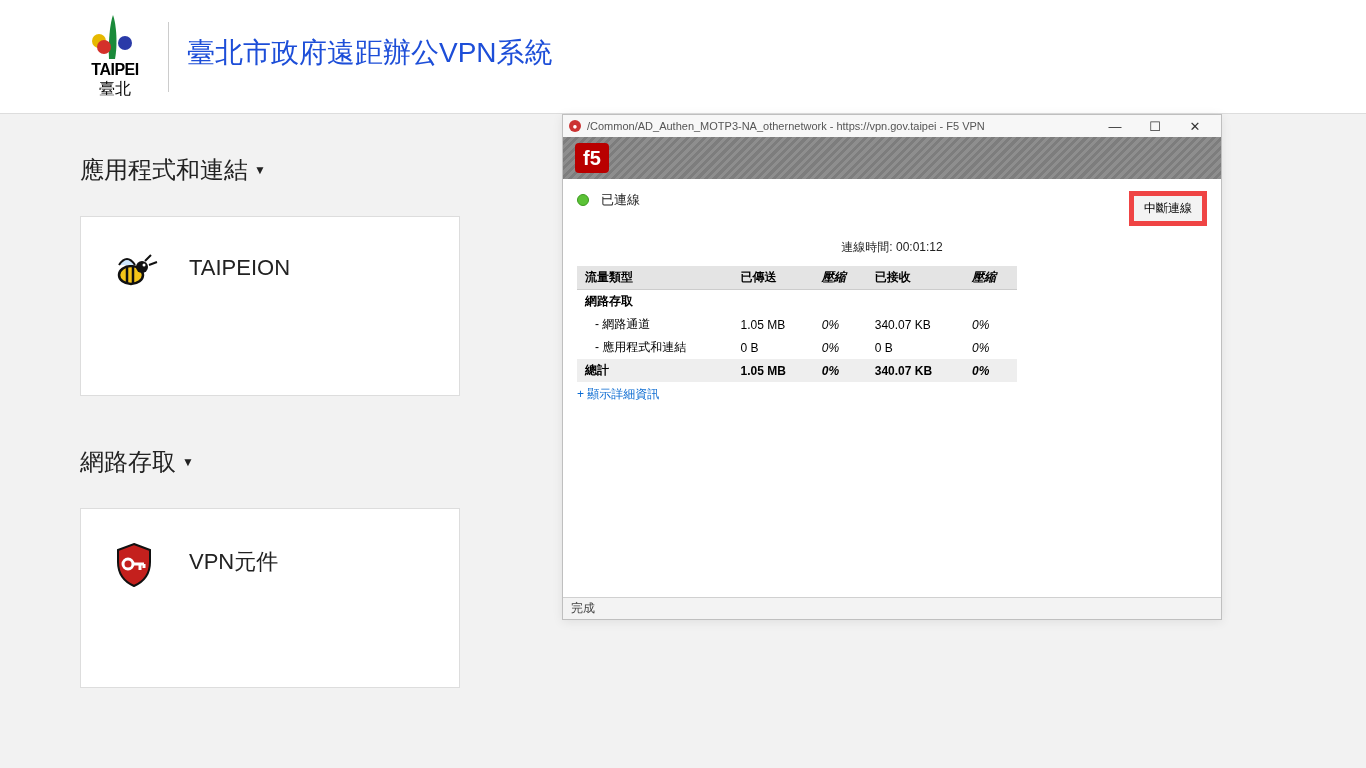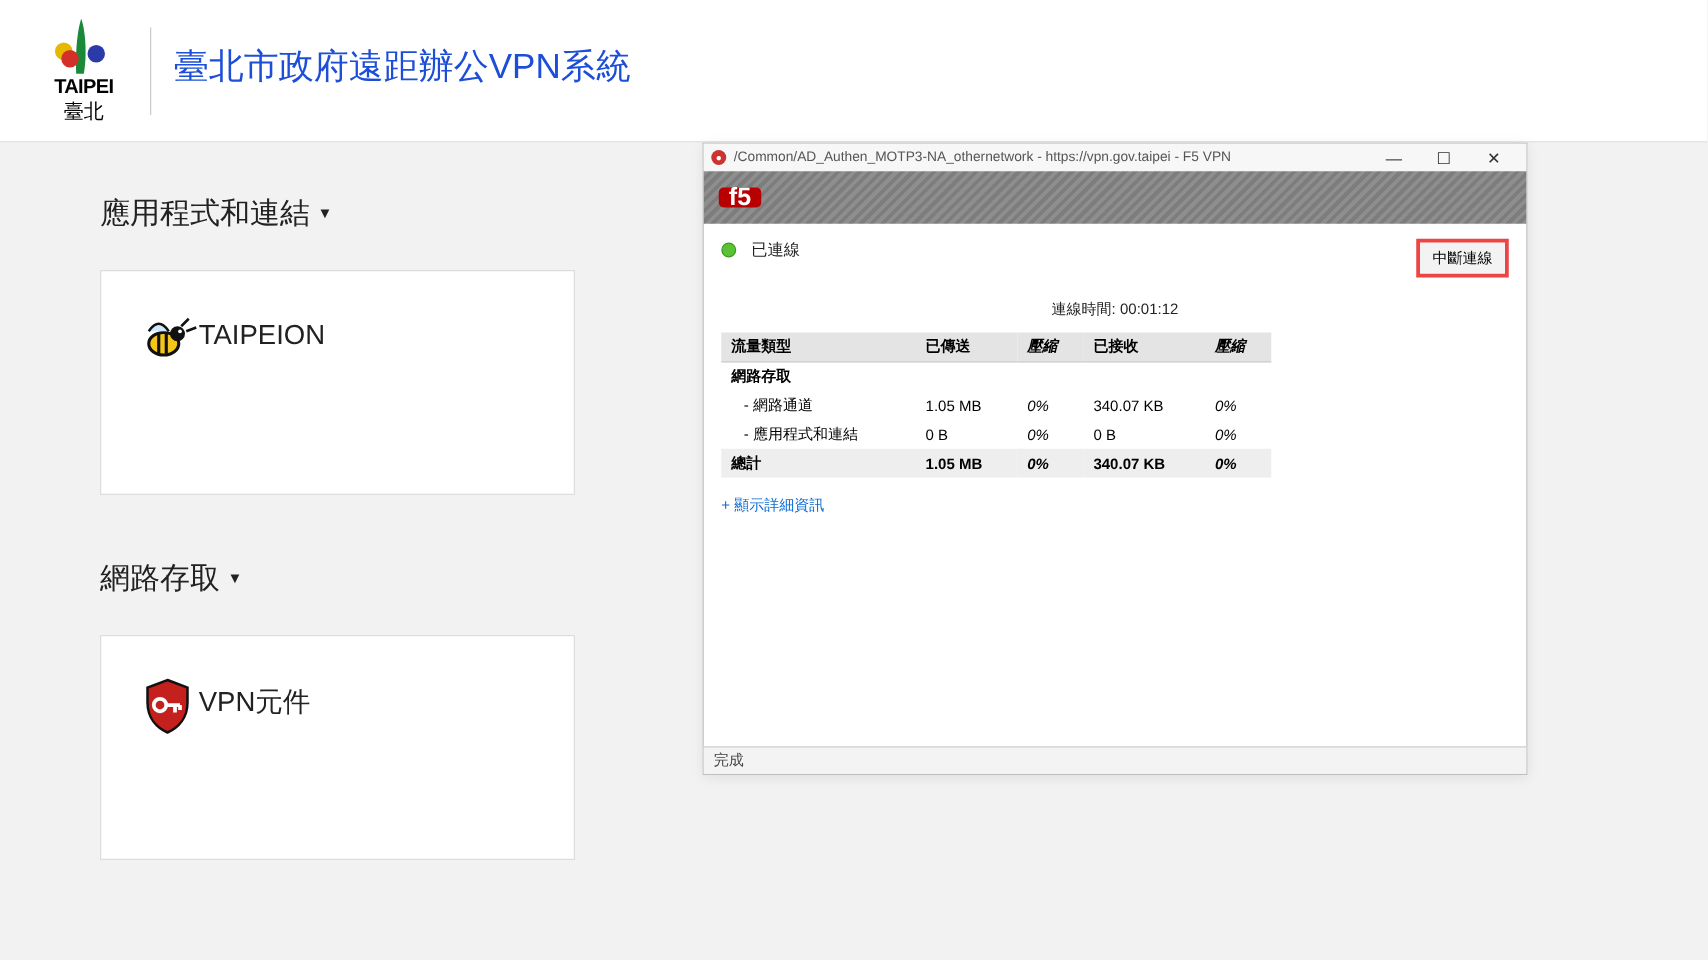--- a/index.html
+++ b/index.html
@@ -8,21 +8,21 @@
   background: #f2f2f2;
   width: 1366px;
   height: 768px;
   overflow: hidden;
   position: relative;
 }
 .header {
   background: #fff;
   border-bottom: 1px solid #ddd;
   height: 114px;
-  padding: 15px 32px;
+  padding: 15px 80px;
   display: flex;
   align-items: center;
   gap: 18px;
 }
 .logo-block {
   width: 70px;
   text-align: center;
 }
 .logo-svg { display: block; margin: 0 auto; }
 .logo-text { font-weight: bold; font-size: 16px; letter-spacing: -0.5px; }
@@ -42,20 +42,21 @@
 }
 .section-head .caret { font-size: 12px; }
 .card {
   width: 380px;
   height: 180px;
   background: #fff;
   border: 1px solid #ddd;
   display: flex;
   align-items: flex-start;
   padding: 30px 28px;
+  gap: 30px;
   margin-bottom: 50px;
   cursor: pointer;
 }
 .card-icon { width: 50px; height: 50px; display:flex; align-items:center; justify-content:center; }
 .card-label { font-size: 22px; color: #222; margin-top: 8px; }
 .section2 { margin-top: 10px; }
 
 .win {
   position: absolute;
   left: 562px;
@@ -88,30 +89,30 @@
   display: inline-flex; align-items: center; justify-content: center;
   font-size: 13px; color: #333; cursor: pointer;
 }
 .f5bar {
   height: 42px;
   background: repeating-linear-gradient(135deg,#8e8e8e 0 3px,#7d7d7d 3px 6px);
   display:flex; align-items:center; padding-left:12px;
 }
 .f5badge {
   background: #b90000; color:#fff; font-weight:bold; font-size:20px;
-  width: 34px; height:16px; border-radius:4px;
+  width: 34px; height:30px; border-radius:4px;
   display:flex; align-items:center; justify-content:center;
   position:relative;
 }
 .vpn-body { padding: 12px 14px; flex:1; position:relative; }
 .status-row { display:flex; align-items:center; gap:12px; font-size:13px; color:#222;}
 .dot-green { width:12px; height:12px; border-radius:50%; background:#5bc236; border:1px solid #3c9a20;}
 .btn-disc {
   position:absolute; right:14px; top:12px;
-  background:#f3f3f3; border:3px solid #ef4444; font-size:12px;
+  background:#f3f3f3; border:5px solid #ef4444; font-size:12px;
   padding:4px 10px; cursor:pointer;
 }
 .time-row { text-align:center; font-size:12px; color:#222; margin-top:30px; margin-right:0;}
 .tbl {
   width: 440px;
   border-collapse: collapse;
   font-size: 12px;
   margin-top: 10px;
 }
 .tbl th, .tbl td {
@@ -121,21 +122,21 @@
 .tbl thead th {
   background:#e4e4e4;
   font-weight:bold;
   border-bottom:1px solid #ccc;
 }
 .tbl thead th.ital { font-style: italic; }
 .tbl .sub th { background:#fff; font-weight:bold;}
 .tbl .indent td:first-child { padding-left: 18px;}
 .tbl .total td { background:#eee; font-weight:bold;}
 .tbl .total td.ital, .tbl td.ital, .tbl th.ital { font-style: italic; }
-.details-link { color:#0b6bd2; font-size:12px; margin-top:14px; display:inline-block; cursor:pointer;}
+.details-link { color:#0b6bd2; font-size:12px; margin-top:4px; display:inline-block; cursor:pointer;}
 .statusbar { height:22px; border-top:1px solid #d0d0d0; background:#f3f3f3; font-size:12px; color:#444; padding:2px 8px;}
 </style>
 </head>
 <body>
 
 <div class="header">
   <div class="logo-block">
     <svg class="logo-svg" width="60" height="48" viewBox="0 0 60 48">
       <path d="M28 2 C31 10 33 30 30 46 L24 46 C23 30 25 10 28 2 Z" fill="#1a8a3a"></path>
       <circle cx="14" cy="28" r="7" fill="#e6b800"></circle>

